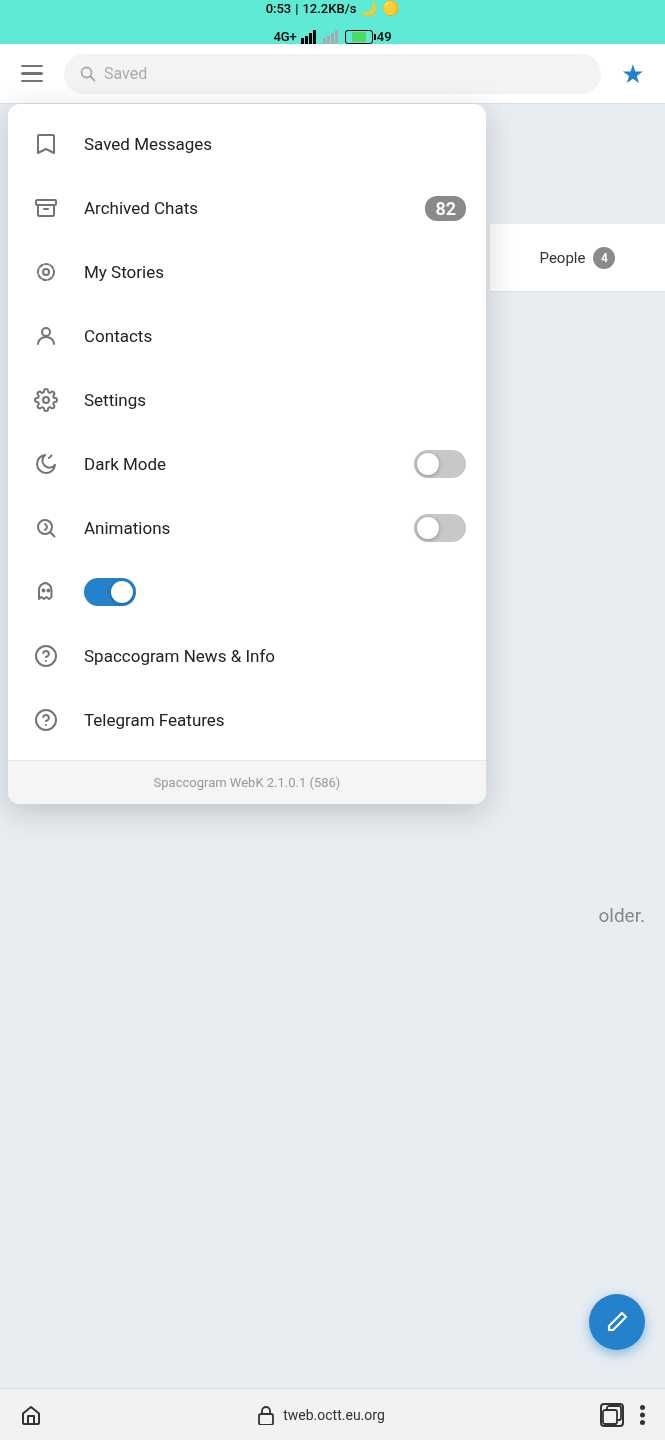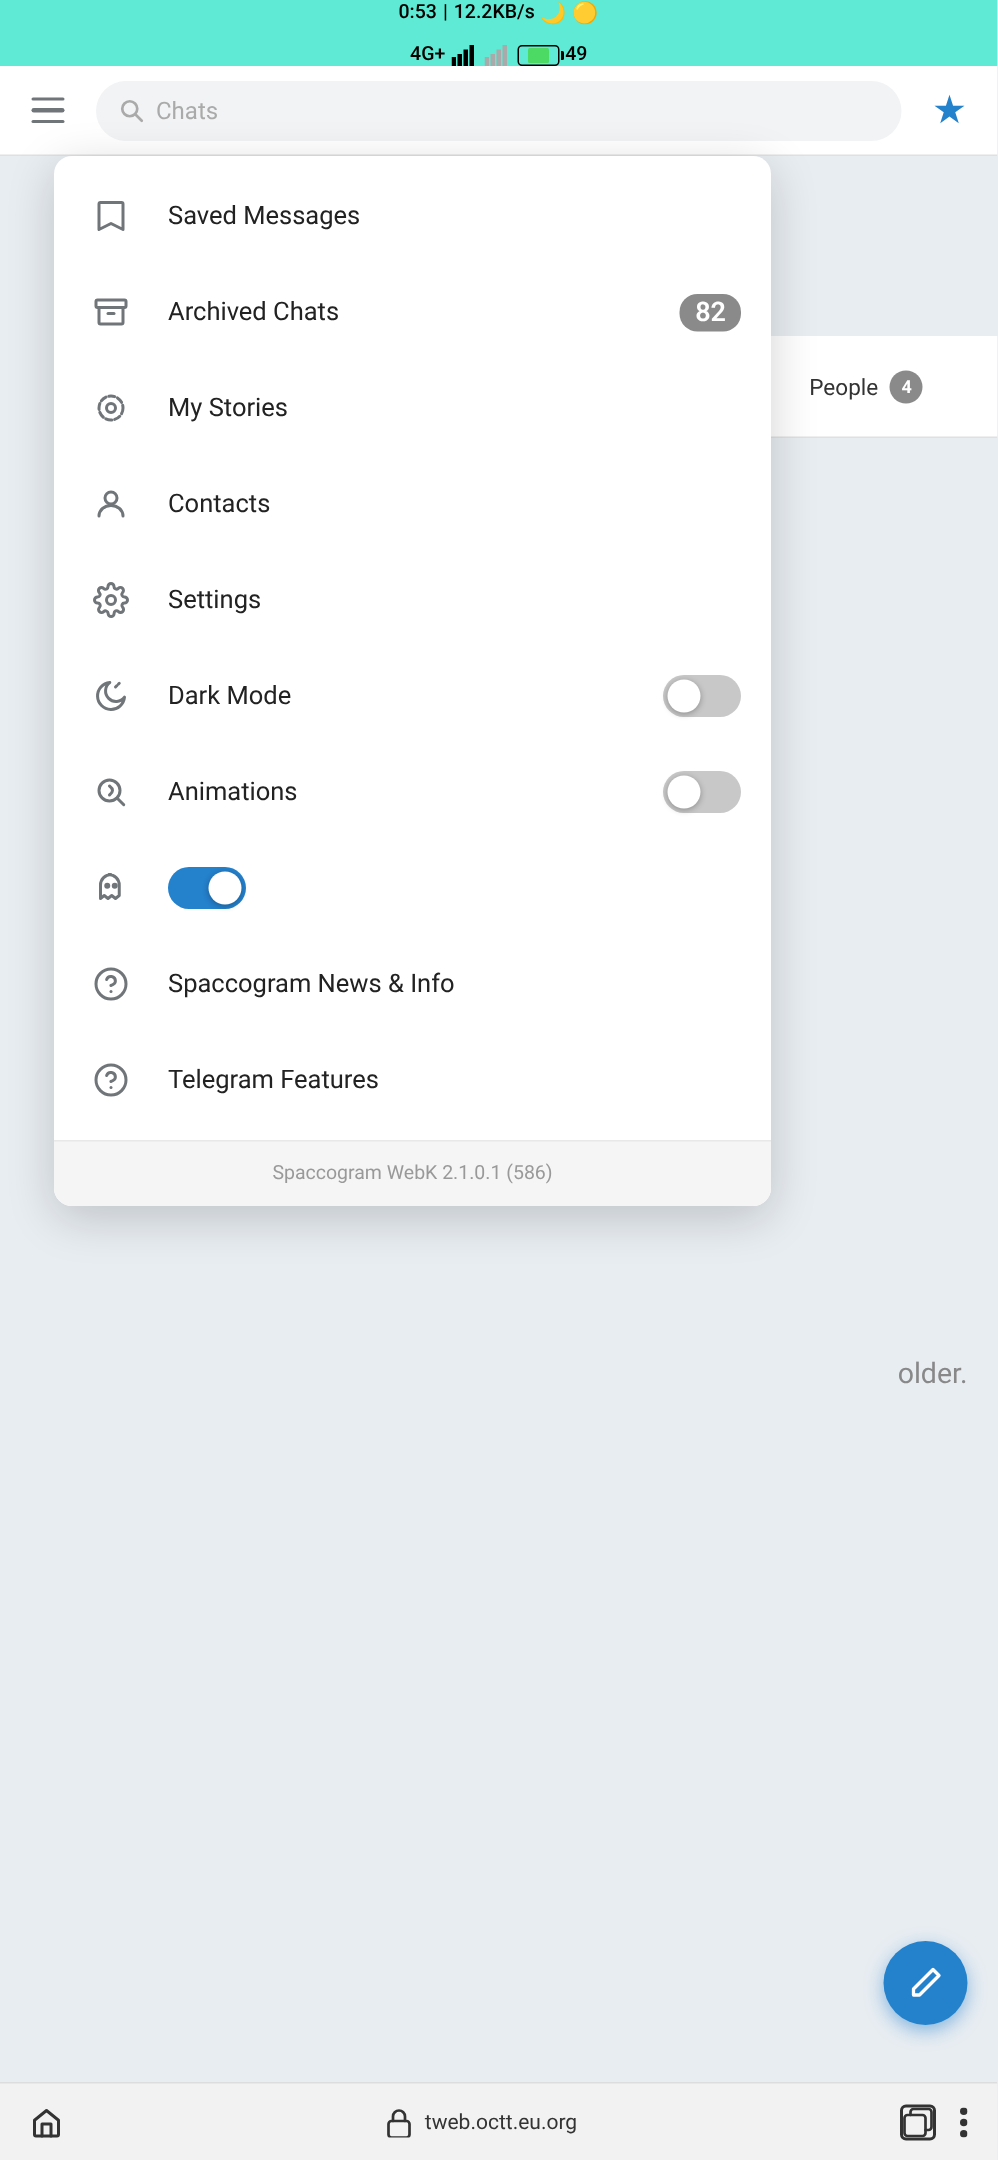--- a/index.html
+++ b/index.html
@@ -175,21 +175,20 @@
     .dropdown {
       position: absolute;
       top: 104px;
       left: 8px;
       width: 478px;
       background: #fff;
       border-radius: 12px;
       box-shadow: 0 8px 32px rgba(0,0,0,0.18);
       z-index: 100;
       overflow: hidden;
-      margin-left: 28px;
     }
     .menu-items {
       padding: 8px 0;
     }
     .menu-item {
       display: flex;
       align-items: center;
       padding: 14px 20px;
       cursor: pointer;
       gap: 20px;
@@ -382,21 +381,21 @@
         <span></span>
     </div>
   </div>
   <div class="search-bar">
     <span class="search-icon-svg">
       <svg width="16" height="16" viewBox="0 0 16 16" fill="none">
         <circle cx="6.5" cy="6.5" r="5" stroke="#aaa" stroke-width="1.8"></circle>
         <line x1="10.5" y1="10.5" x2="14.5" y2="14.5" stroke="#aaa" stroke-width="1.8" stroke-linecap="round"></line>
       </svg>
     </span>
-    <span class="search-input-text">Chats</span>
+    <span class="search-input-text">Saved</span>
   </div>
   <div class="star-btn">
     <span class="star-icon">★</span>
   </div>
 </div>
 
 <div class="bg-area">
 
   <div class="people-tab">
     <span>People</span>

